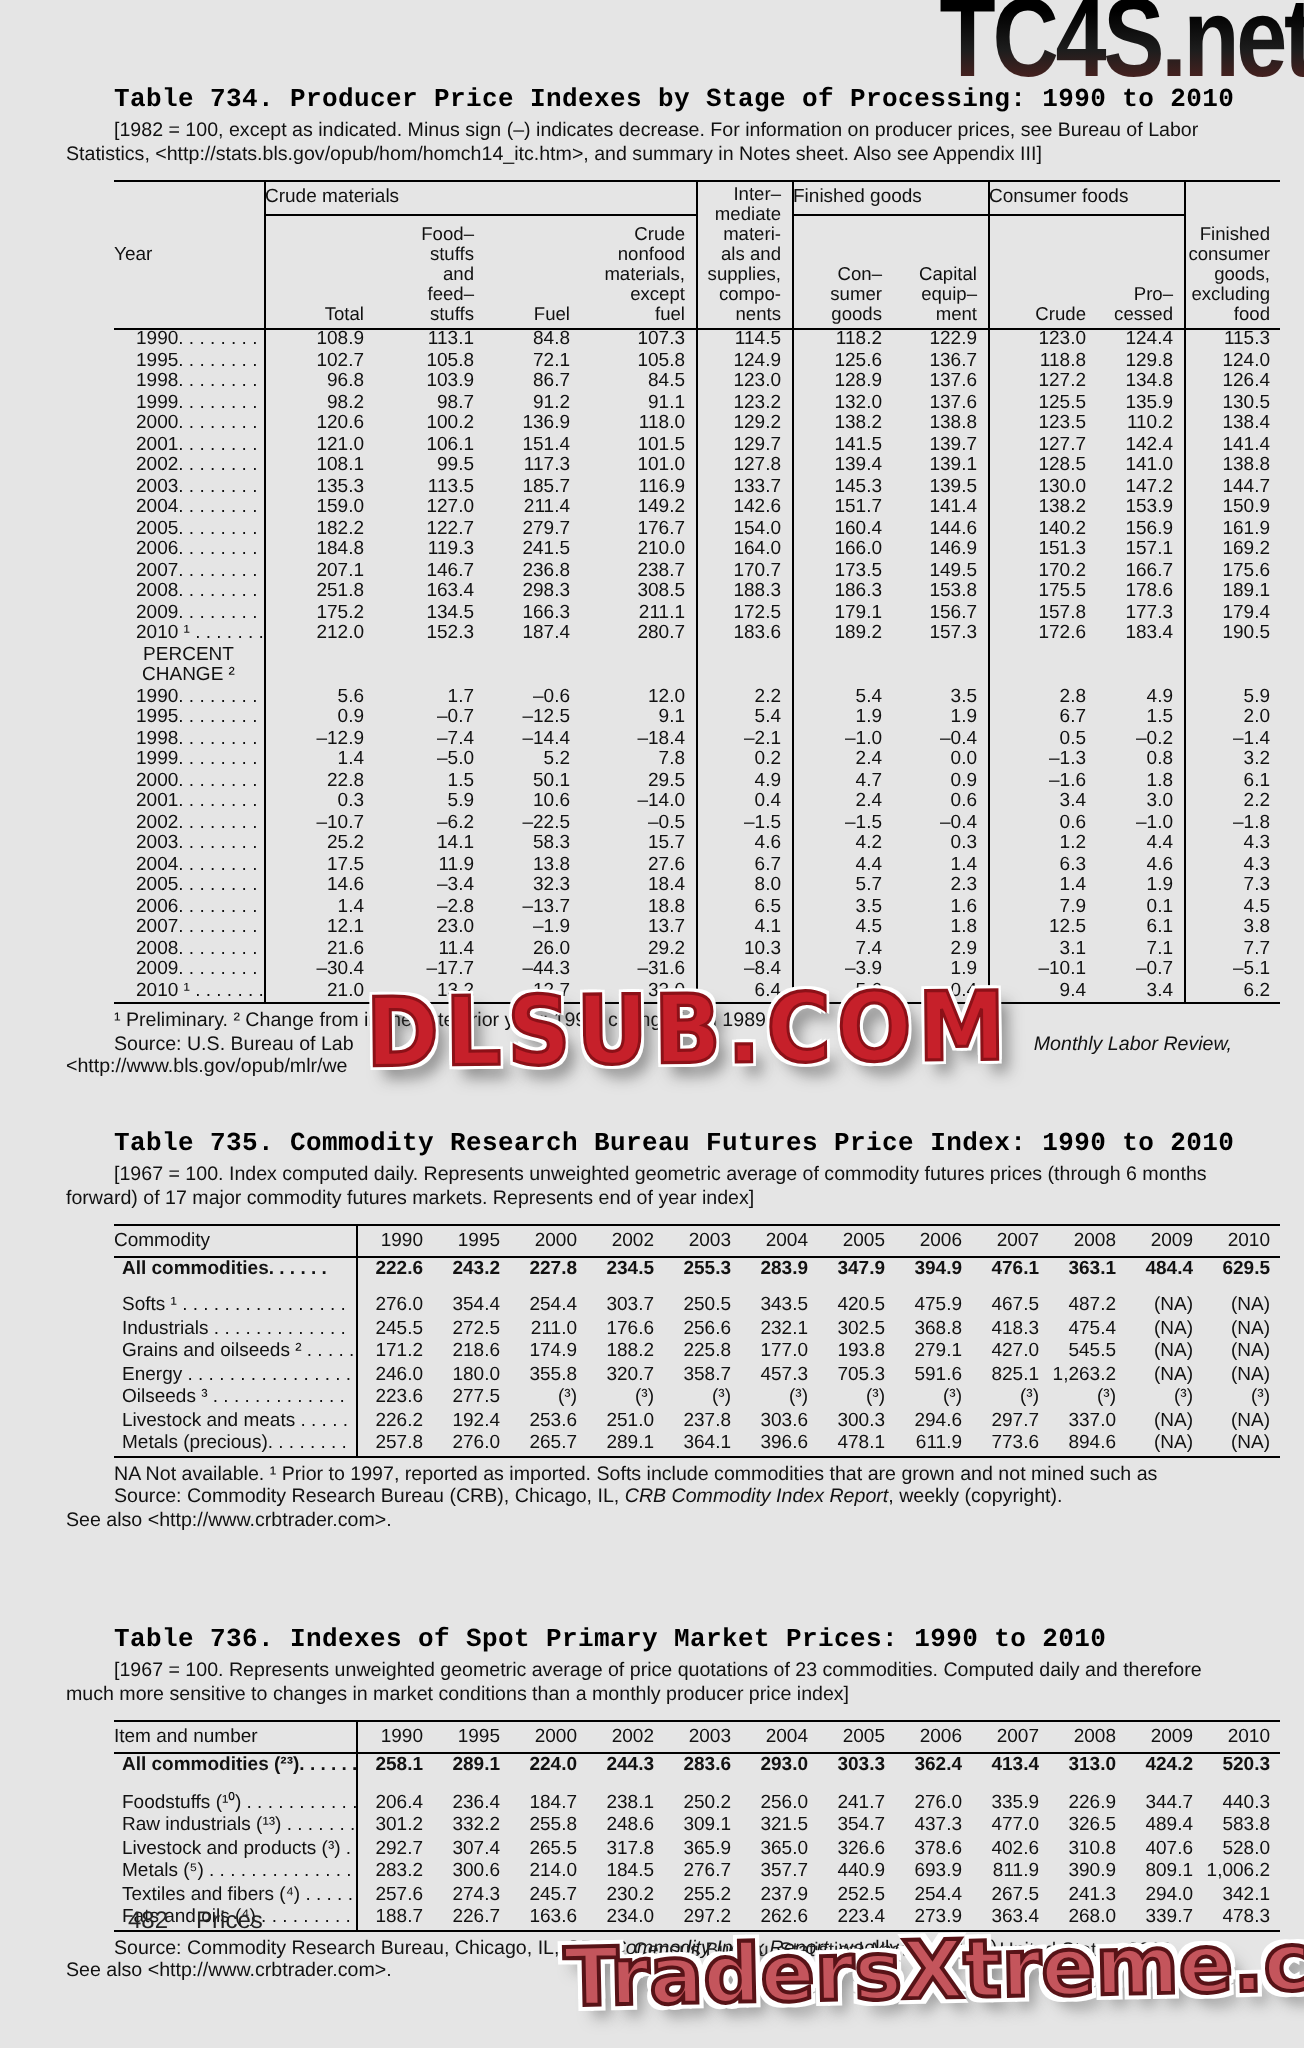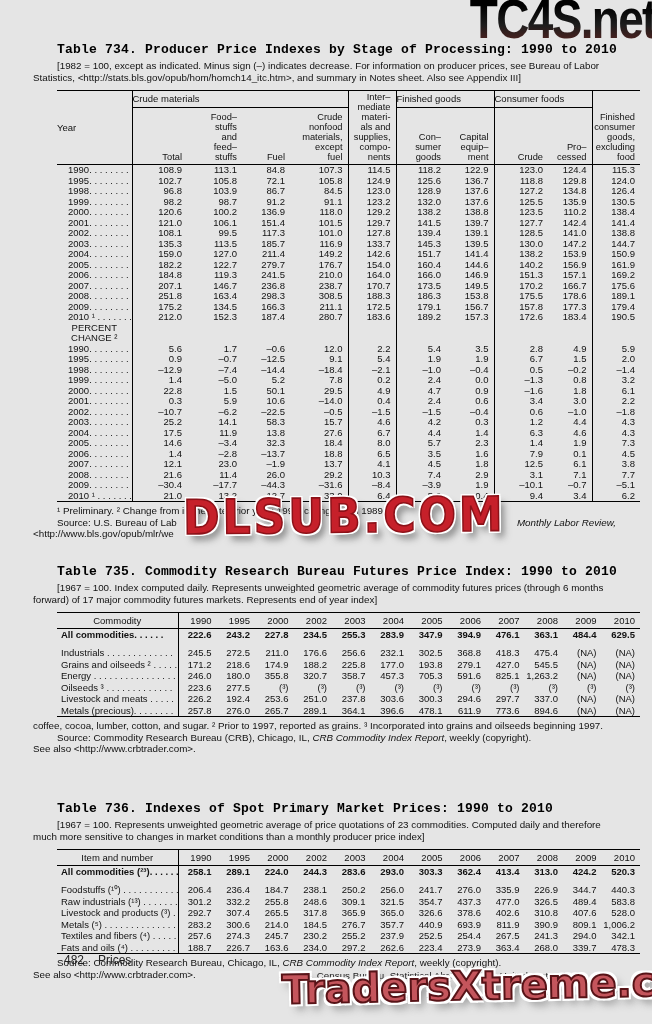--- a/index.html
+++ b/index.html
@@ -38,21 +38,21 @@
   
   .t734{width:583px;}
   .t734 th.group{text-align:left; font-size:9.5px; line-height:15px; vertical-align:middle;}
   .t734 th.lbl{text-align:right; vertical-align:bottom; padding:1px 5px 2px 0;
                font-size:9.3px; line-height:10px; white-space:pre-line;}
   .t734 th.year-h{text-align:left; vertical-align:middle; font-size:9.5px;}
   .t734 tbody{line-height:10.5px;}
 
   
   .t12{width:583px; margin-top:2px;}
-  .t12 th.stub-h{text-align:center; font-size:9.5px; padding:2px 0; vertical-align:middle;}
+  .t12 th.stub-h{text-align:left; font-size:9.5px; padding:2px 0; vertical-align:middle;}
   .t12 th.yh{text-align:right; padding:2px 5px 2px 0; font-size:9.5px;}
   .t12 td.num{line-height:11.5px;}
   .t12 td.stub{line-height:11.5px; padding-left:4px;}
 
   .spacer-v{height:1px;}
 
   
   .footer-left{position:absolute; left:64px; top:953px; font-size:12px; color:#222;}
   .footer-left .pgnum{margin-right:14px;}
   .footer-right{position:absolute; left:295px; top:970px; font-size:9.8px; color:#222;}
@@ -621,20 +621,35 @@
             <td class="num">476.1</td>
             <td class="num">363.1</td>
             <td class="num">484.4</td>
             <td class="num">629.5</td>
           </tr>
           <tr class="spacer">
             <td class="bR"></td>
             <td colspan="12"></td>
           </tr>
           <tr>
+            <td class="stub bR">Softs ¹  . . . . . . . . . . . . . . . .</td>
+            <td class="num">276.0</td>
+            <td class="num">354.4</td>
+            <td class="num">254.4</td>
+            <td class="num">303.7</td>
+            <td class="num">250.5</td>
+            <td class="num">343.5</td>
+            <td class="num">420.5</td>
+            <td class="num">475.9</td>
+            <td class="num">467.5</td>
+            <td class="num">487.2</td>
+            <td class="num">(NA)</td>
+            <td class="num">(NA)</td>
+          </tr>
+          <tr>
             <td class="stub bR">Industrials . . . . . . . . . . . . .</td>
             <td class="num">245.5</td>
             <td class="num">272.5</td>
             <td class="num">211.0</td>
             <td class="num">176.6</td>
             <td class="num">256.6</td>
             <td class="num">232.1</td>
             <td class="num">302.5</td>
             <td class="num">368.8</td>
             <td class="num">418.3</td>
@@ -714,21 +729,21 @@
             <td class="num">611.9</td>
             <td class="num">773.6</td>
             <td class="num">894.6</td>
             <td class="num">(NA)</td>
             <td class="num">(NA)</td>
           </tr>
         </tbody>
     </table>
 
     <div class="footnotes">
-      <div>coffee, cocoa, lumber, cotton, and sugar. ² Prior to 1997, reported as grains. ³ Incorporated into grains and oilseeds beginning 1997.</div>
+      <div class="indent">NA Not available. ¹ Prior to 1997, reported as imported. Softs include commodities that are grown and not mined such as</div>
       <div class="indent">
         <span>Source: Commodity Research Bureau (CRB), Chicago, IL, </span><span class="em">CRB Commodity Index Report</span><span>, weekly (copyright).</span>
       </div>
       <div>See also &lt;http://www.crbtrader.com&gt;.</div>
     </div>
 
     <div class="spacer-v" style="height:46px"></div>
 
     <h2 class="tbl-title">Table 736. Indexes of Spot Primary Market Prices: 1990 to 2010</h2>
     <div class="note">

